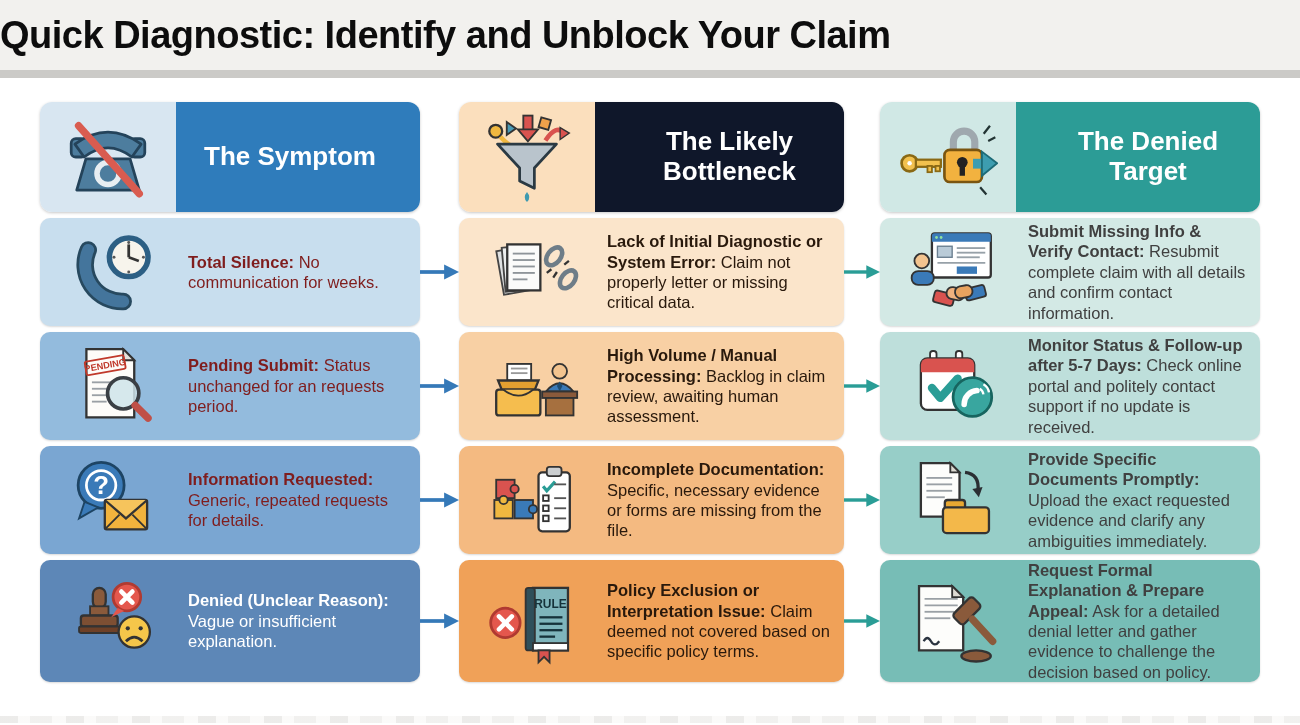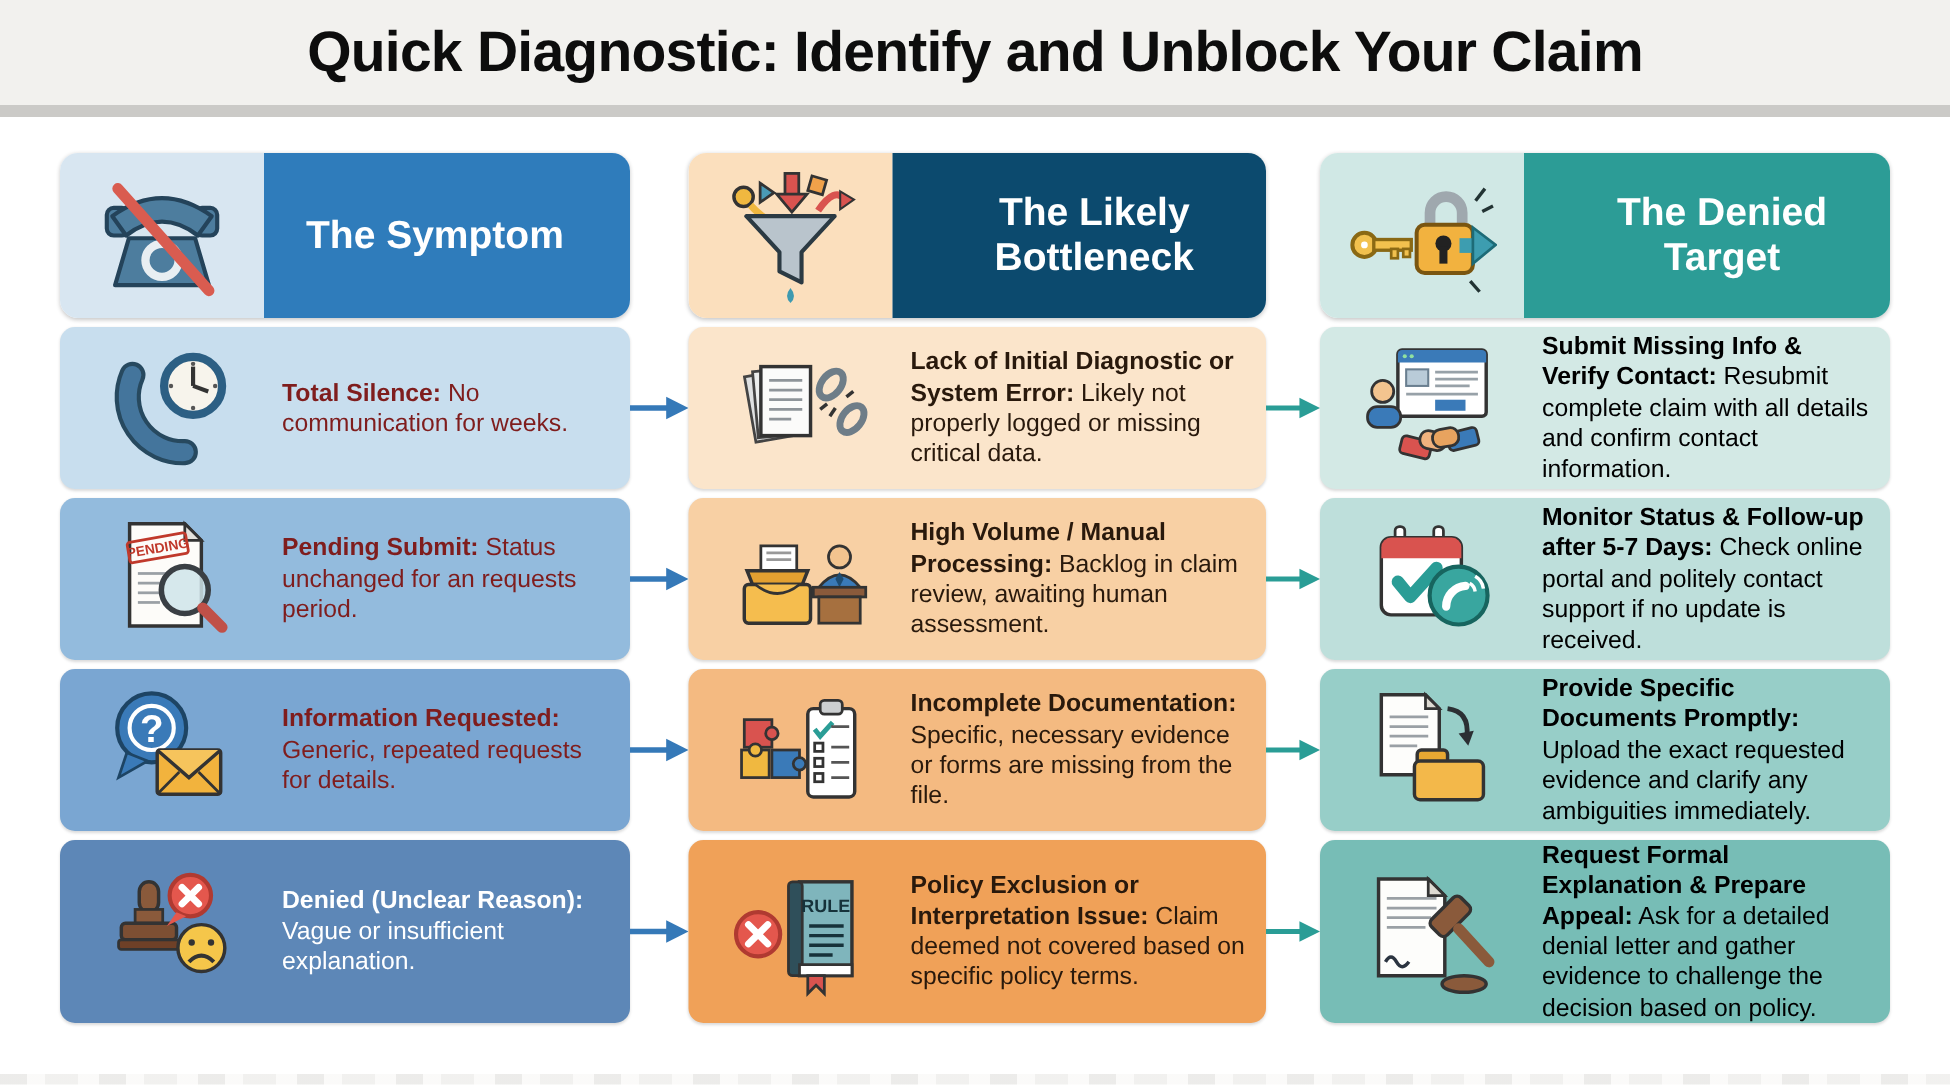--- a/index.html
+++ b/index.html
@@ -4,54 +4,54 @@
 <style>
   * { box-sizing: border-box; }
   html,body { margin:0; padding:0; }
   body {
     width:1300px; height:725px; overflow:hidden;
     background:#ffffff;
     font-family:"Liberation Sans", sans-serif;
   }
   .titlebar {
     height:78px; background:#f2f1ee;
-    display:flex; align-items:center; justify-content:center;
+    display:flex; align-items:center; justify-content:flex-start;
     border-bottom:8px solid #cbcac7;
   }
   .title {
     font-size:38px; font-weight:bold; color:#0d0d0d; letter-spacing:-0.5px; margin:0;
   }
   .grid {
     display:grid;
     grid-template-columns:380px 39px 385px 36px 380px;
     grid-template-rows:110px 108px 108px 108px 122px;
     row-gap:6px;
     margin:24px 40px 0 40px;
   }
   
   .hdr { display:flex; border-radius:12px; overflow:hidden; box-shadow:0 1px 3px rgba(0,0,0,.22);text-align:center; }
   .hicon { flex:0 0 136px; display:flex; align-items:center; justify-content:center; }
   .hlabel { flex:1; display:flex; align-items:center; padding:0 8px 0 28px;
             color:#fff; font-size:26px; font-weight:bold; line-height:1.15; }
   .h-sym .hicon { background:#d8e6f1; } .h-sym .hlabel { background:#2f7cbb; }
-  .h-bot .hicon { background:#fbdfbd; } .h-bot .hlabel { background:#0c4a6e; }
+  .h-bot .hicon { background:#fbdfbd; } .h-bot .hlabel { background:#0f172a; }
   .h-tar .hicon { background:#d0e8e5; } .h-tar .hlabel { background:#2c9c96; }
   
   .cell { display:flex; align-items:center; border-radius:10px; box-shadow:0 1px 2px rgba(0,0,0,.15); }
   .ricon { flex:0 0 148px; display:flex; align-items:center; justify-content:center; }
   .rtext { flex:1; padding-right:10px; font-size:16.5px; line-height:1.24; color:#7f1d1d; }
   .lead { font-weight:bold; }
   .c-sym.r1{background:#c8deee} .c-sym.r2{background:#93bbdd}
   .c-sym.r3{background:#7aa6d2} .c-sym.r4{background:#5d87b7}
   .c-bot.r1{background:#fbe5cb} .c-bot.r2{background:#f8d0a4}
   .c-bot.r3{background:#f4ba81} .c-bot.r4{background:#f0a158}
   .c-tar.r1{background:#d3e9e5} .c-tar.r2{background:#bedfdb}
   .c-tar.r3{background:#97cec8} .c-tar.r4{background:#77bdb6}
   .c-bot .rtext { color:#29190c; }
-  .c-tar .rtext { color:#000000; }
+  .c-tar .rtext { color:#404040; }
   .c-sym.r4 .rtext { color:#ffffff; }
   .gap { display:flex; align-items:center; justify-content:center; }
   svg text { font-family:"Liberation Sans", sans-serif; }
   .smudge {
     position:absolute; left:0; top:716px; width:1300px; height:7px; opacity:.55;
     background:repeating-linear-gradient(90deg,#dddcd9 0 18px,#f7f6f4 18px 30px,#e6e5e2 30px 52px,#f7f6f4 52px 66px);
   }
 </style>
 </head>
 <body>
@@ -155,21 +155,21 @@
             <line x1="28" y1="51" x2="52" y2="51"></line>
           <line x1="28" y1="58" x2="44" y2="58"></line>
         </g>
         <ellipse cx="73" cy="33" rx="7" ry="11" fill="none" stroke="#6e7d88" stroke-width="5" transform="rotate(38 73 33)"></ellipse>
         <ellipse cx="88" cy="58" rx="7" ry="11" fill="none" stroke="#6e7d88" stroke-width="5" transform="rotate(38 88 58)"></ellipse>
         <line x1="70" y1="47" x2="65" y2="51" stroke="#333" stroke-width="2.5"></line>
         <line x1="76" y1="50" x2="72" y2="56" stroke="#333" stroke-width="2.5"></line>
         <line x1="84" y1="42" x2="89" y2="38" stroke="#333" stroke-width="2.5"></line>
       </svg>
     </div>
-    <p class="rtext"><span class="lead">Lack of Initial Diagnostic or System Error:</span> <span>Likely not properly logged or missing critical data.</span></p>
+    <p class="rtext"><span class="lead">Lack of Initial Diagnostic or System Error:</span> <span>Claim not properly letter or missing critical data.</span></p>
   </div>
 
   <div class="gap" style="grid-area:2/4">
     <svg viewBox="0 0 42 18" width="40" height="18">
         <line x1="0" y1="9" x2="28" y2="9" stroke="#2a9d96" stroke-width="4"></line>
         <polygon points="26,1 42,9 26,17" fill="#2a9d96"></polygon>
       </svg>
   </div>
 
   <div class="cell c-tar r1" style="grid-area:2/5">

